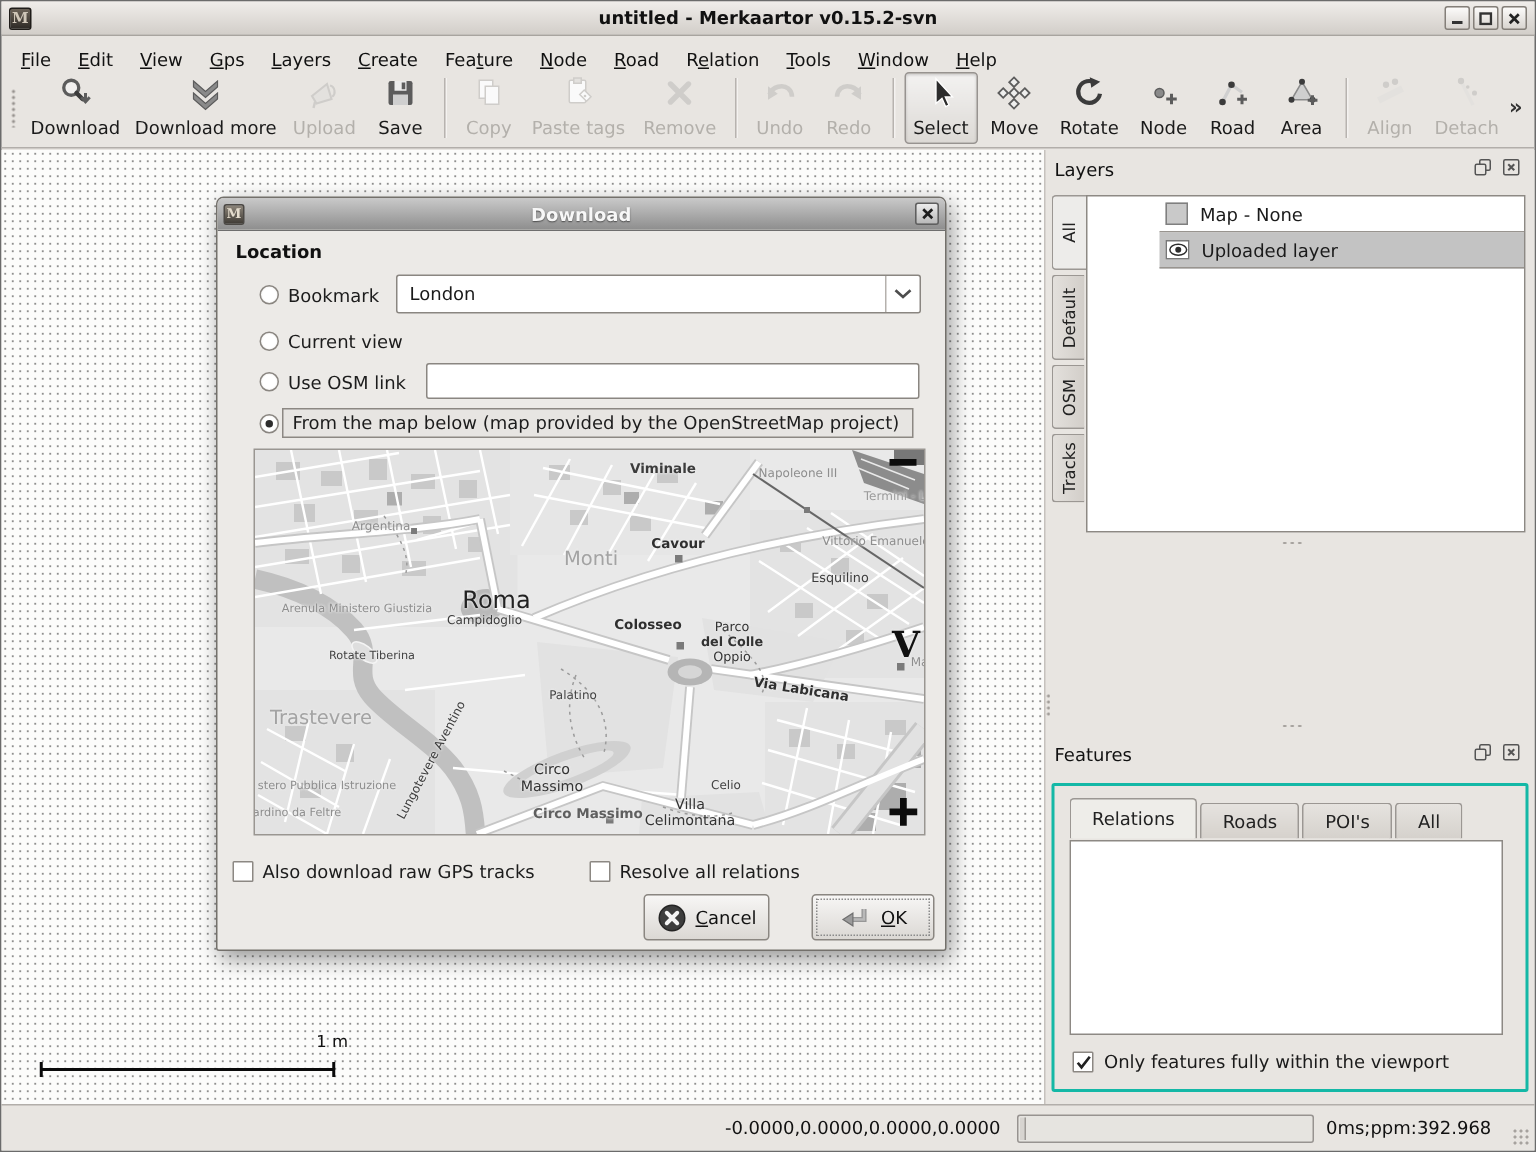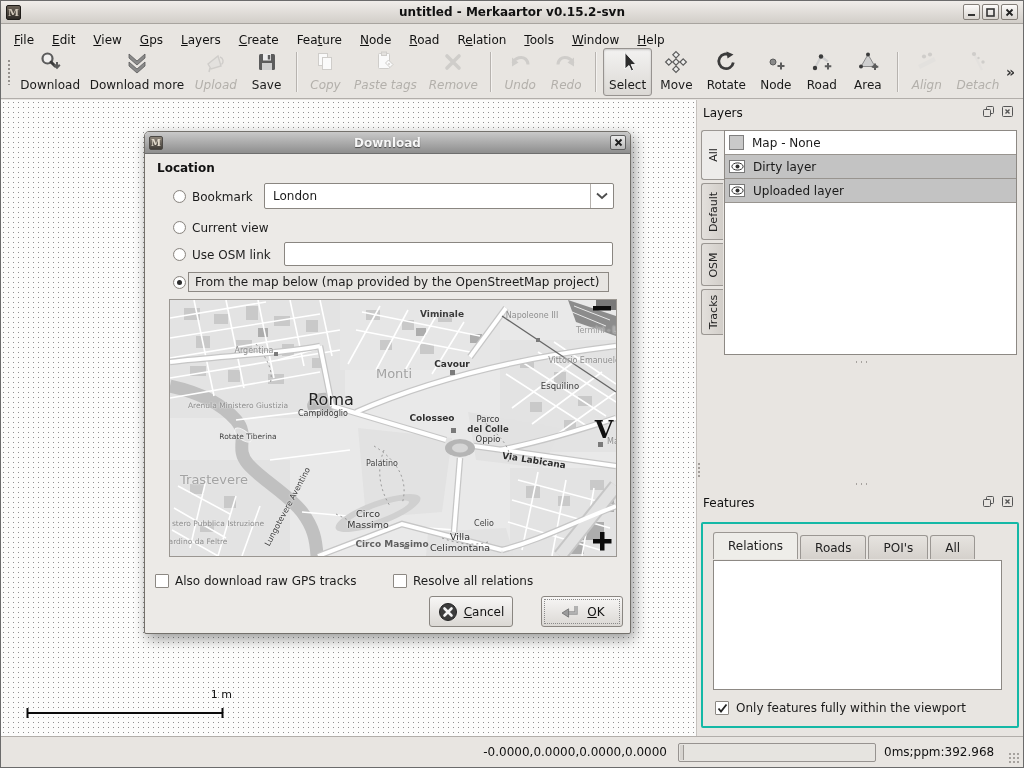--- a/index.html
+++ b/index.html
@@ -26,21 +26,21 @@
   .menu-item { padding:13px 9px 3px; color:#111; }
 
   
   .toolbar { position:absolute; left:0; top:44px; right:0; height:54px; border-bottom:1px solid #b2aeaa;
     display:flex; align-items:center; padding:0 2px; }
   .tb-handle { width:4px; height:26px; margin:0 4px;
     background-image:radial-gradient(#97938f 1px, transparent 1.1px); background-size:4px 4px; }
   .tbtn { display:flex; flex-direction:column; align-items:center; justify-content:center;
     padding:2px 7px 3px; margin:0 1px; min-width:44px; height:48px; border:1px solid transparent; border-radius:3px; gap:1px; }
   .tbtn .tlabel { font-size:12px; color:#1a1a1a; white-space:nowrap; }
-  .tbtn.disabled .tlabel { color:#b3b0ab;font-style:italic; }
+  .tbtn.disabled .tlabel { color:#b3b0ab; }
   .tbtn.checked { border-color:#979390; background:linear-gradient(#f3f2f1,#dcd9d5); box-shadow:inset 0 1px 2px rgba(0,0,0,.18); }
   .tb-sep { width:1px; height:40px; background:#b7b3af; margin:0 6px; box-shadow:1px 0 0 #f4f2f0; }
   .tb-overflow { margin-left:auto; margin-right:6px; font-weight:bold; color:#333; font-size:14px; }
 
   
   .main { position:absolute; left:0; top:99px; right:0; bottom:31px; }
   .canvas { position:absolute; left:0; top:0; width:695px; height:100%;
     background-color:#fcfcfb;
     background-image:radial-gradient(circle,#8f8f8f 0.75px,transparent 0.9px);
     background-size:5px 5px; }
@@ -55,21 +55,21 @@
   .panel-title { margin-left:3px; color:#111; }
   .ph-btns { position:absolute; right:9px; top:3px; display:flex; gap:6px; }
   .ph-btn { width:13px; height:13px; display:flex; align-items:center; justify-content:center; }
 
   .layers-tabs { position:absolute; left:1px; top:30px; width:23px; }
   .vtab { position:relative; width:22px; border:1px solid #9b9793; border-right:none; border-radius:3px 0 0 3px;
     background:linear-gradient(90deg,#e3e0dc,#d2cec9); margin-bottom:3px; }
   .vtab.active { background:#edecea; width:23px; }
   .vtab span { position:absolute; left:50%; top:50%; transform:translate(-50%,-50%) rotate(-90deg); white-space:nowrap; font-size:11px; color:#222; }
   .layers-list { position:absolute; left:24px; right:6px; top:30px; height:225px; background:#fff; border:1px solid #8d8984; }
-  .layer-row { height:24px; display:flex; align-items:center; border-bottom:1px solid #98948f; padding-left:4px; gap:8px; }
+  .layer-row { height:24px; display:flex; align-items:center; border-bottom:1px solid #98948f; padding-left:4px; gap:8px;margin-left:48px; }
   .layer-row.selected { background:#c3c3c3; }
   .layer-box { width:15px; height:15px; background:#c9c9c9; border:1px solid #7f7f7f; }
   .eye-box { width:16px; height:13px; background:#fff; border:1px solid #777; display:flex; align-items:center; justify-content:center; }
 
   .hsplit { position:absolute; left:0; right:0; height:8px; display:flex; align-items:center; justify-content:center; }
   .hdots { width:16px; height:4px; background-image:radial-gradient(#a6a29e 1px,transparent 1.1px); background-size:5px 4px; }
 
   .feat-group { position:absolute; left:1px; right:4px; top:422px; height:206px; border:2px solid #14b8a6; border-radius:2px; }
   .tabs-row { position:absolute; left:10px; top:8px; height:27px; display:flex; align-items:flex-end; }
   .tab { height:24px; padding:0 14px; display:flex; align-items:center; border:1px solid #9b9793; border-bottom:none;
@@ -354,29 +354,20 @@
             <span>OSM</span>
           </div>
           <div class="vtab" style="height: 46px;">
             <span>Tracks</span>
           </div>
         </div>
       <div class="layers-list" id="layers-list">
           <div class="layer-row">
             <span class="layer-box"></span>
             <span>Map - None</span>
-          </div>
-          <div class="layer-row selected">
-            <span class="eye-box">
-              <svg width="13" height="9">
-                <ellipse cx="6.5" cy="4.5" rx="5.6" ry="3.6" fill="#fff" stroke="#2e2e2e" stroke-width="1"></ellipse>
-                <circle cx="6.5" cy="4.5" r="2" fill="#2e2e2e"></circle>
-              </svg>
-            </span>
-            <span>Dirty layer</span>
           </div>
           <div class="layer-row selected">
             <span class="eye-box">
               <svg width="13" height="9">
                 <ellipse cx="6.5" cy="4.5" rx="5.6" ry="3.6" fill="#fff" stroke="#2e2e2e" stroke-width="1"></ellipse>
                 <circle cx="6.5" cy="4.5" r="2" fill="#2e2e2e"></circle>
               </svg>
             </span>
             <span>Uploaded layer</span>
           </div>

